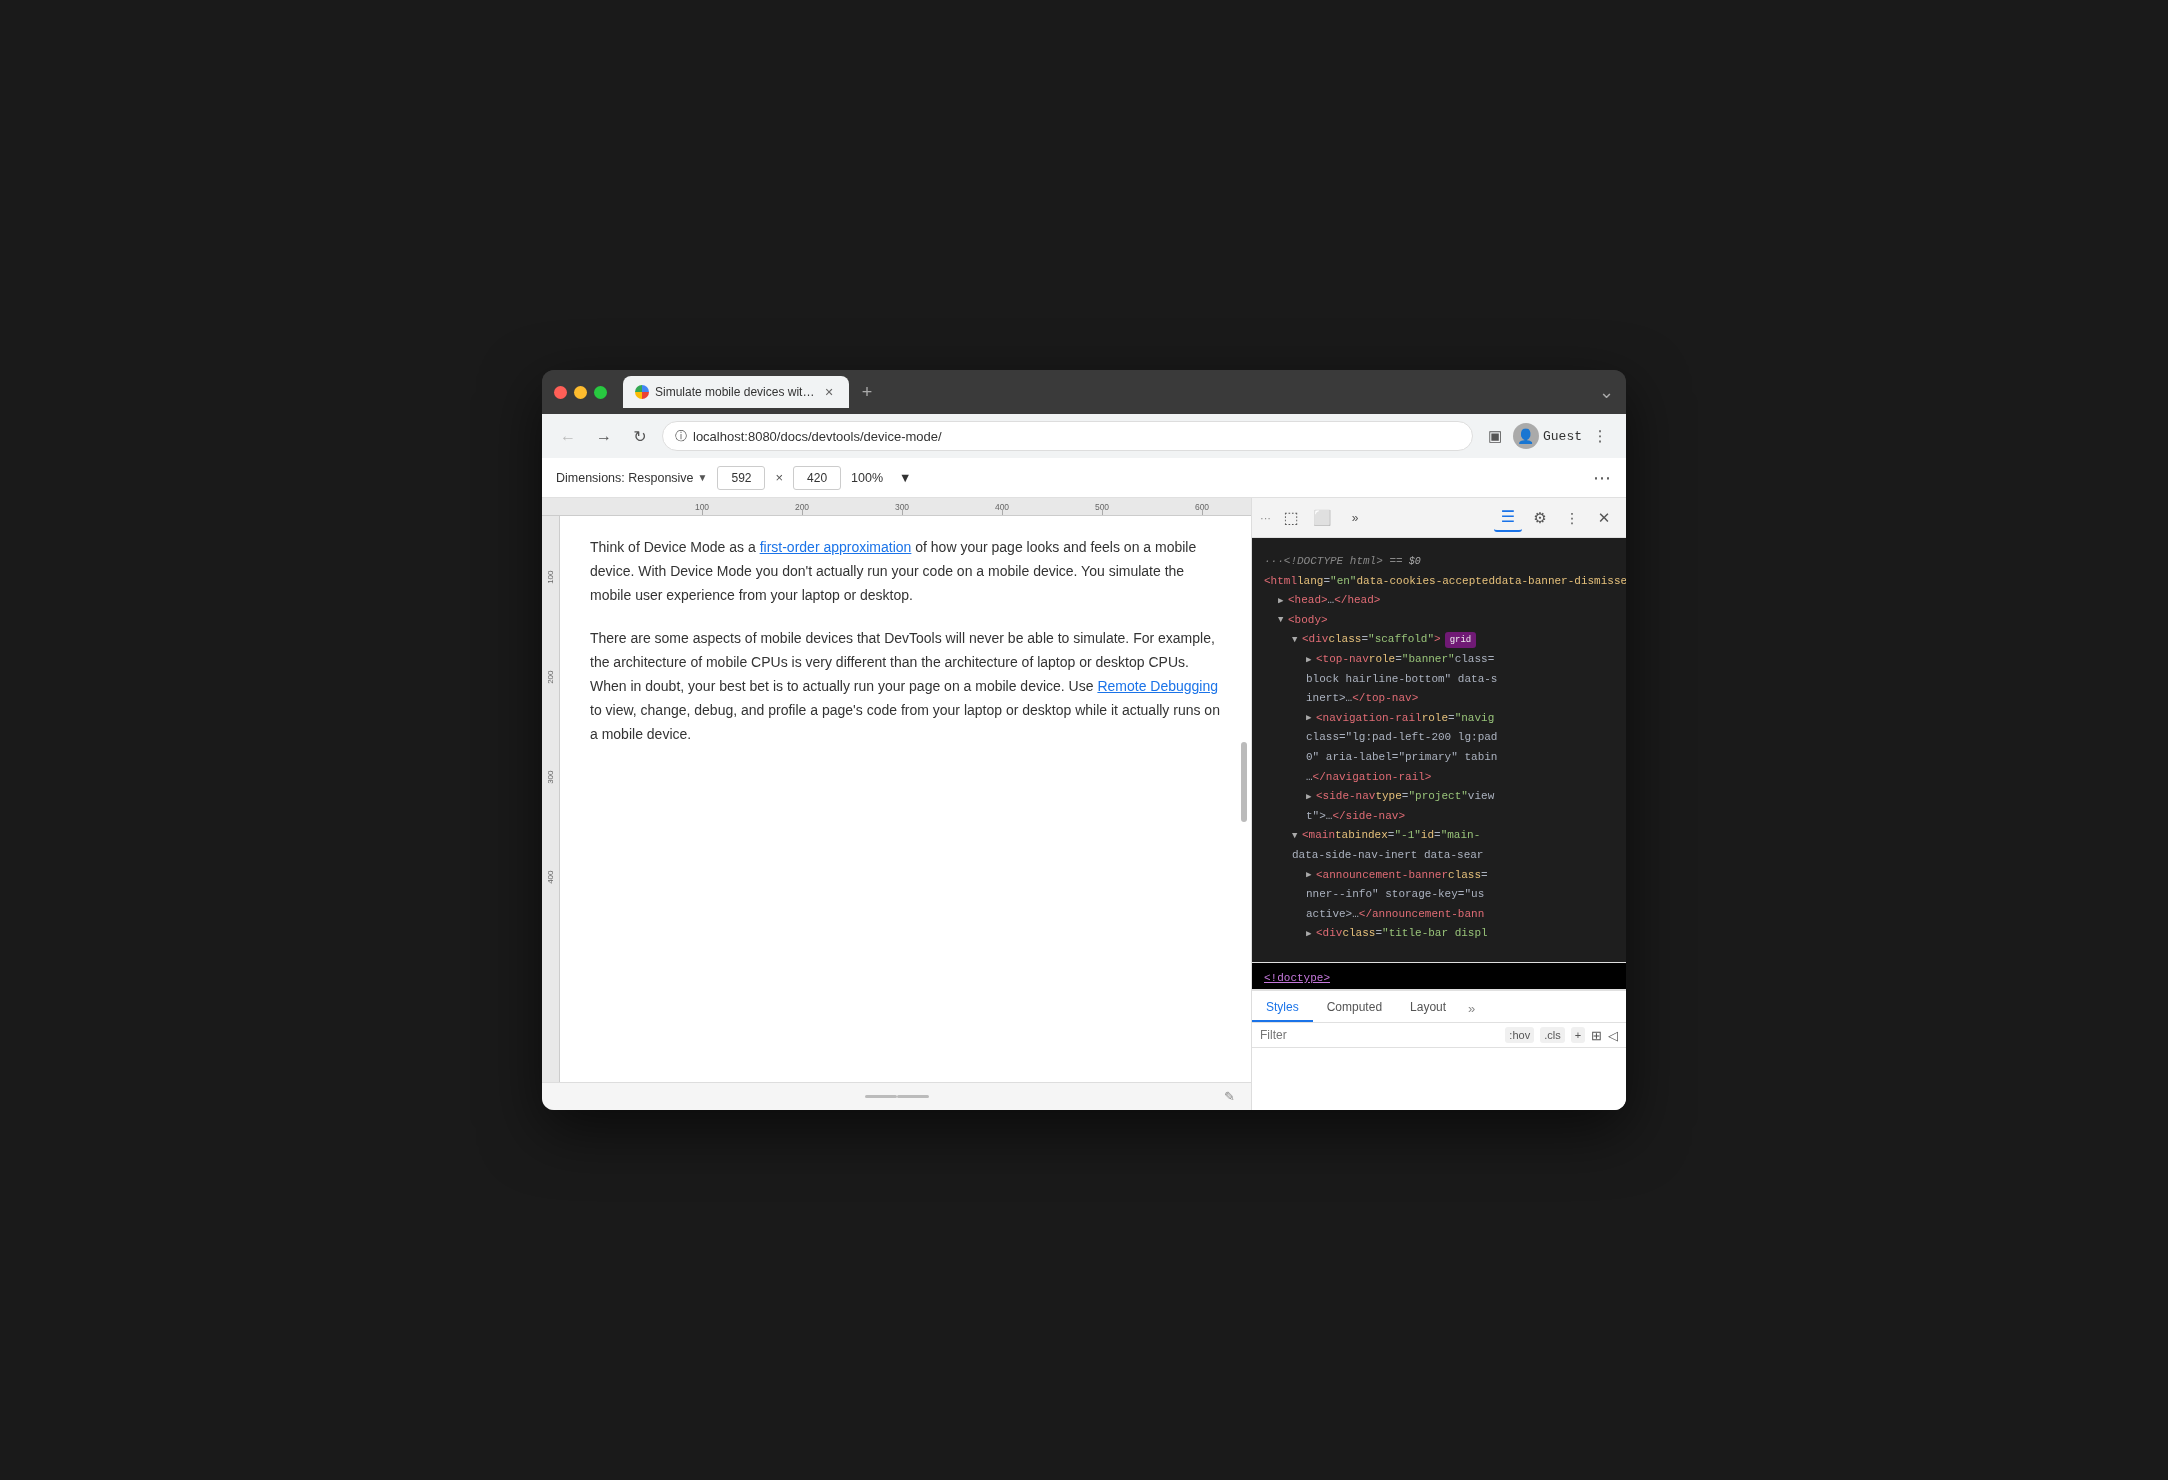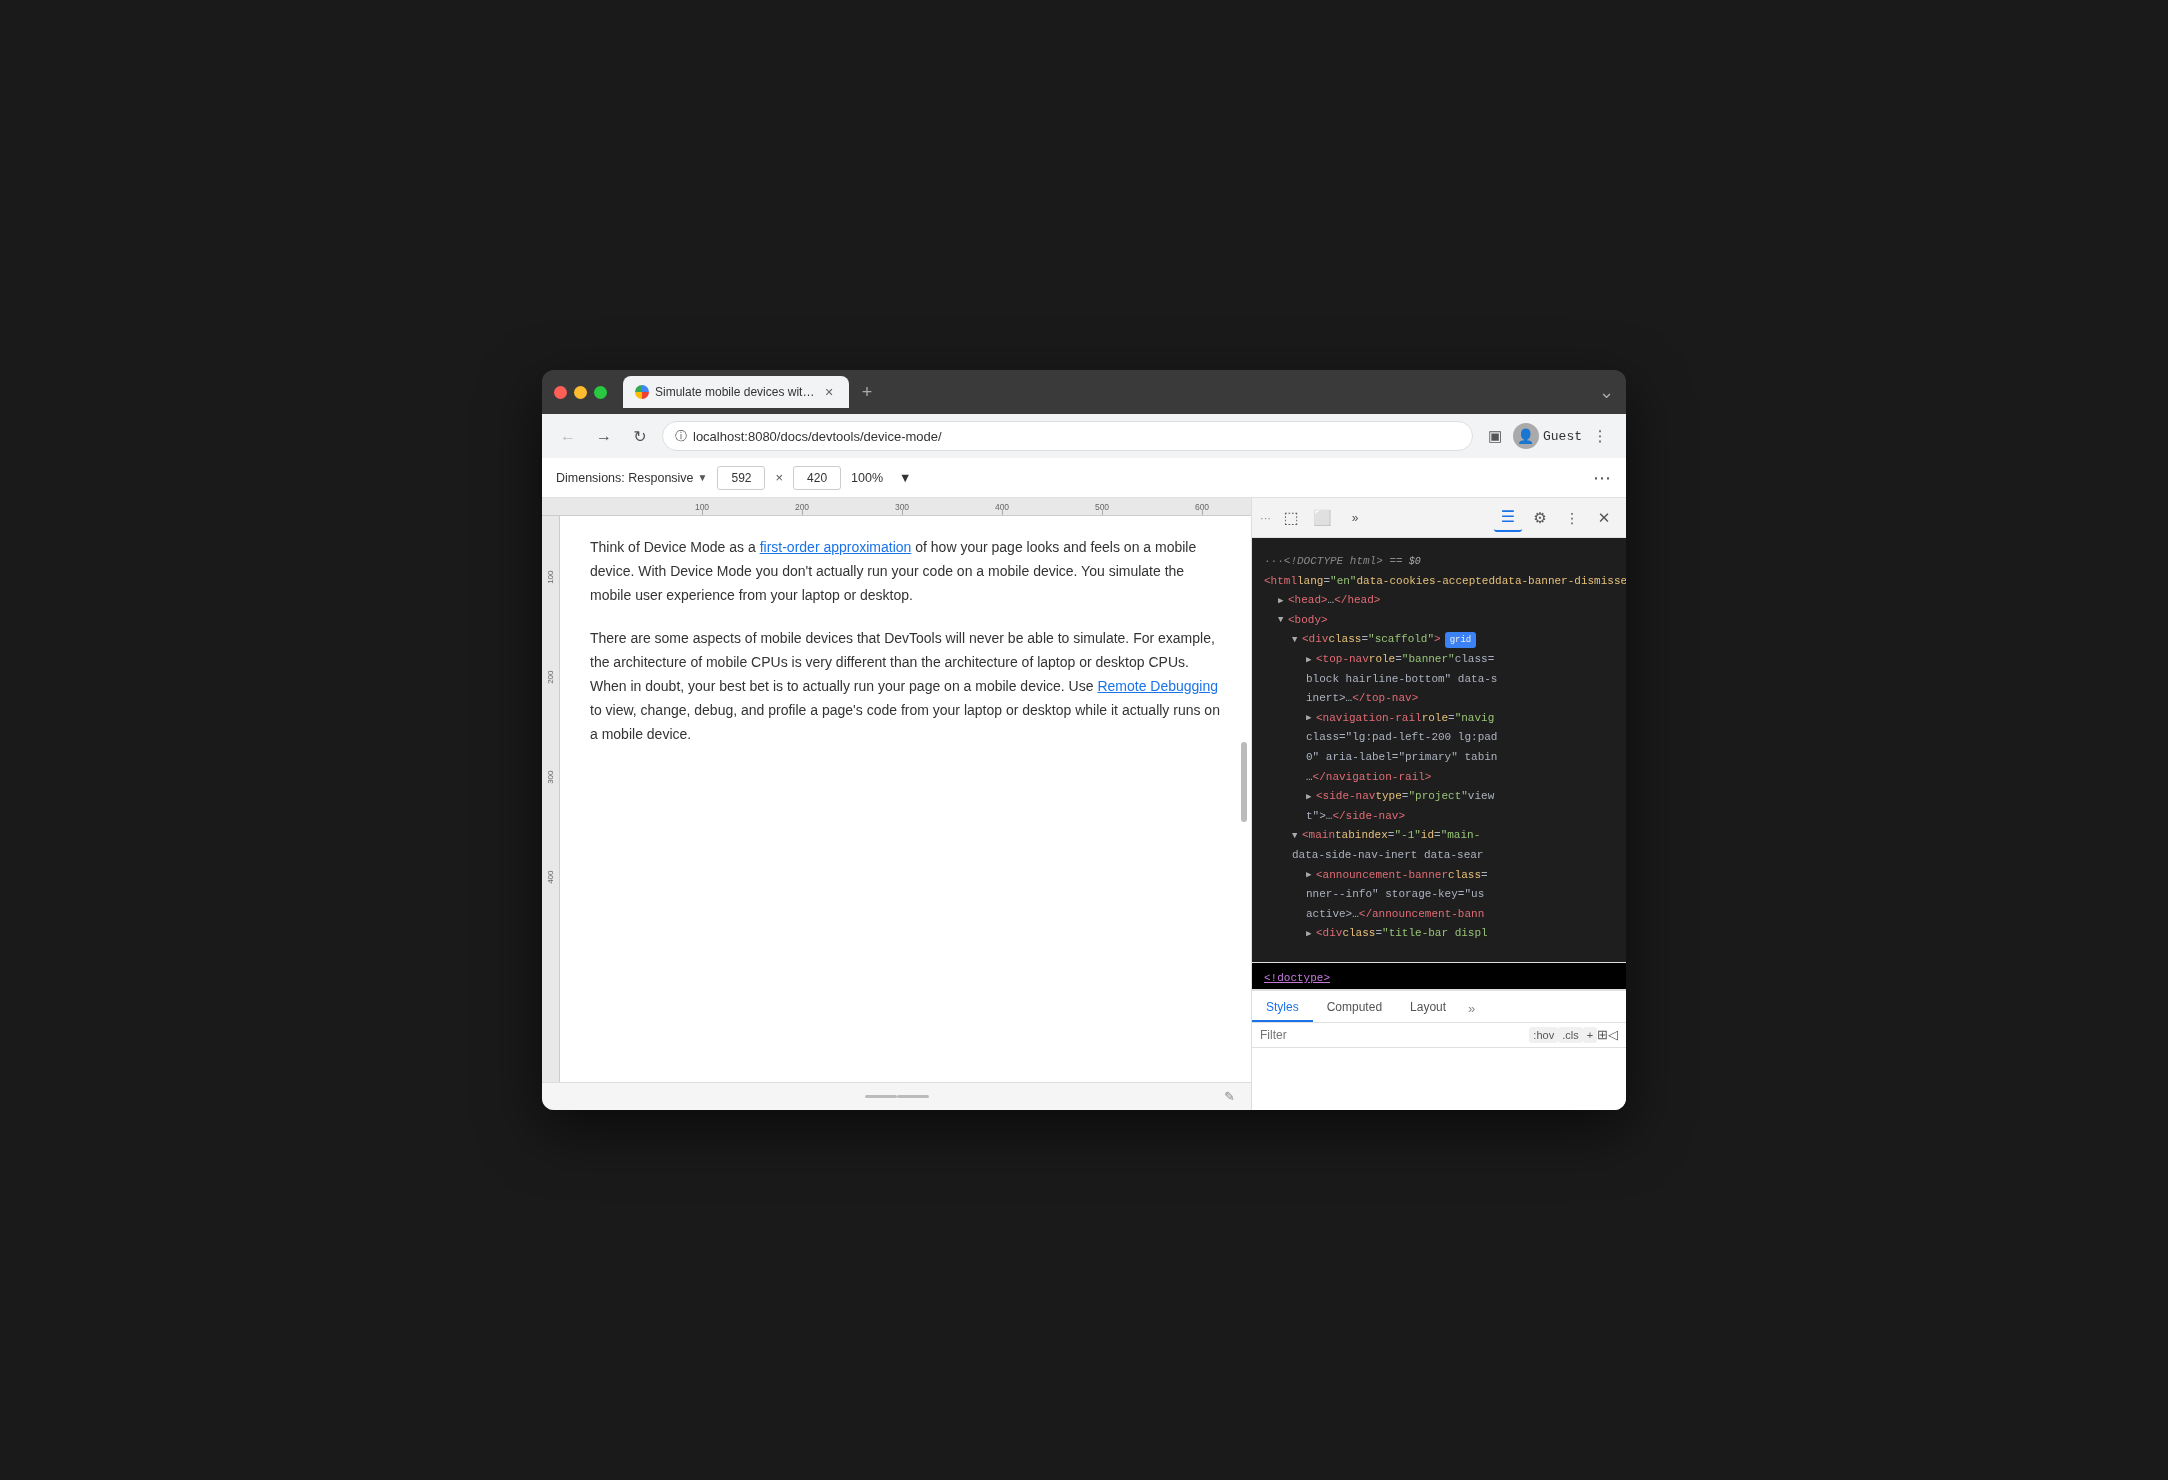--- a/index.html
+++ b/index.html
@@ -393,21 +393,21 @@
       display: inline-block;
       width: 10px;
       font-size: 9px;
       color: #aaa;
       cursor: pointer;
     }
     .code-arrow-collapsed::before { content: '▶'; }
     .code-arrow-expanded::before { content: '▼'; }
     .code-badge {
       display: inline-block;
-      background: #3b82f6;
+      background: #701a75;
       color: #eee;
       font-size: 9px;
       padding: 1px 5px;
       border-radius: 3px;
       margin-left: 4px;
       font-family: Liberation Mono, monospace;
     }
     .dollar-badge {
       color: #aaa;
       font-size: 10px;
@@ -455,21 +455,22 @@
     .filter-input {
       flex: 1;
       border: none;
       outline: none;
       font-size: 12px;
       color: #333;
       background: transparent;
     }
     .filter-actions {
       display: flex;
-      align-items: flex-start;
+      gap: 6px;
+      align-items: flex-end;
     }
     .filter-btn {
       font-size: 11px;
       color: #555;
       cursor: pointer;
       padding: 2px 4px;
       border-radius: 3px;
       background: #f0f0f0;
     }
     .filter-icon {

